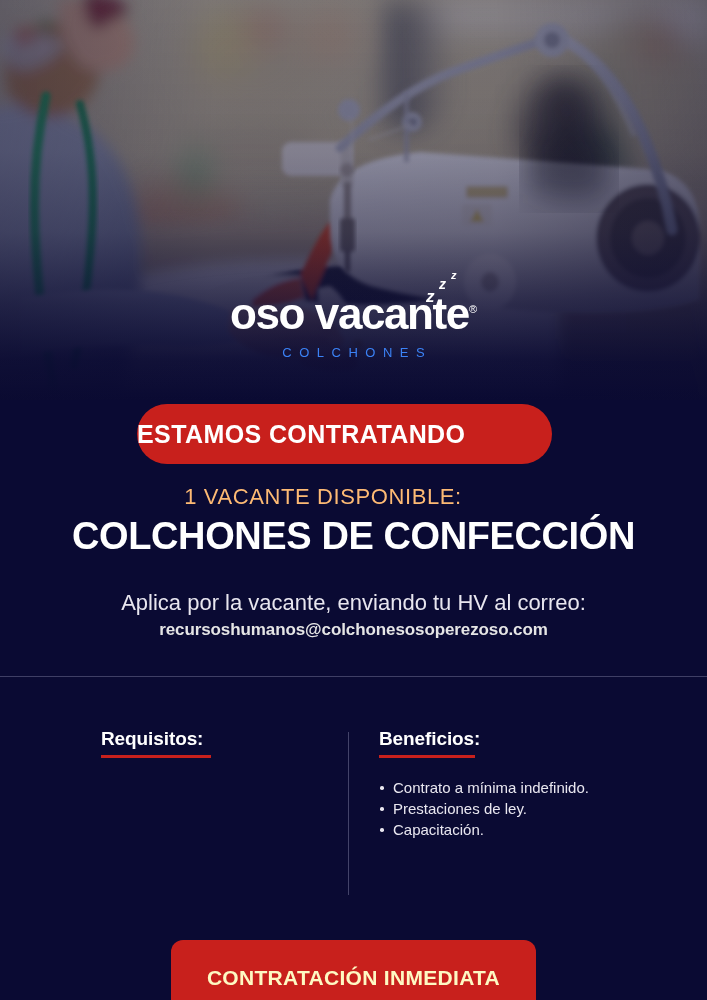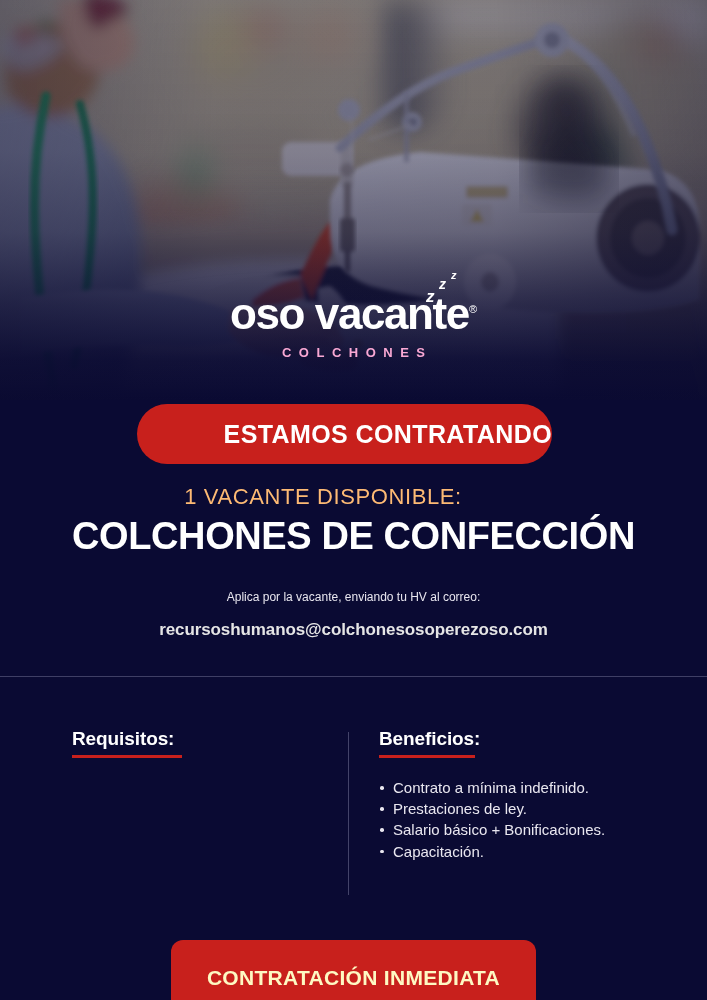--- a/index.html
+++ b/index.html
@@ -94,38 +94,38 @@
     font-style:italic;
     line-height:1;
   }
   .z1 { left:0px;  top:18px; font-size:17px; }
   .z2 { left:13px; top:7px;  font-size:14px; }
   .z3 { left:25px; top:0px;  font-size:11px; }
 
   .logo-sub {
     margin-top:9px;
     font-size:13px;
-    font-weight:700;
+    font-weight:400;
     letter-spacing:7.5px;
-    color:#f9a8d4;
+    color:#3b82f6;
     text-indent:7.5px;
   }
 
   
   .hiring-pill {
     position:absolute;
     top:404px;
     left:137px;
     width:415px;
     height:60px;
     background:#c8201c;
     border-radius:34px;
     display:flex;
     align-items:center;
-    justify-content:flex-end;
+    justify-content:flex-start;
     z-index:6;
   }
   .hiring-pill span {
     font-size:25px;
     font-weight:700;
     letter-spacing:0.4px;
     color:#ffffff;
   }
 
   
@@ -151,21 +151,21 @@
     color:#ffffff;
     z-index:6;
   }
 
   
   .apply-line {
     position:absolute;
     top:590px; left:0;
     width:707px;
     text-align:center;
-    font-size:12px;
+    font-size:22px;
     font-weight:300;
     color:#e8e6ef;
     z-index:6;
   }
   .apply-email {
     position:absolute;
     top:620px; left:0;
     width:707px;
     text-align:center;
     font-size:17px;
@@ -195,21 +195,21 @@
 
   
   .columns {
     position:absolute;
     top:728px; left:0;
     width:707px;
     display:flex;
     z-index:6;
   }
   .col { position:relative; }
-  .col-req { width:348px; padding-left:72px; padding-right:16px; }
+  .col-req { width:348px; padding-left:101px; padding-right:16px; }
   .col-ben { width:359px; padding-left:31px; padding-right:4px; }
 
   .col-heading {
     font-size:19px;
     font-weight:700;
     color:#ffffff;
     letter-spacing:-0.1px;
   }
   .col-rule {
     margin-top:5px;
@@ -455,21 +455,20 @@
       <div class="col-heading">Requisitos:</div>
       <div class="col-rule rule-req"></div>
     </div>
 
     <div class="col col-ben">
       <div class="col-heading">Beneficios:</div>
       <div class="col-rule rule-ben"></div>
       <ul class="bullets">
         <li>Contrato a mínima indefinido.</li>
         <li>Prestaciones de ley.</li>
-        <li>Salario básico + Bonificaciones.</li>
         <li>Capacitación.</li>
       </ul>
     </div>
 
   </div>
 
   <div class="cta-button">
     <span>CONTRATACIÓN INMEDIATA</span>
   </div>
 

